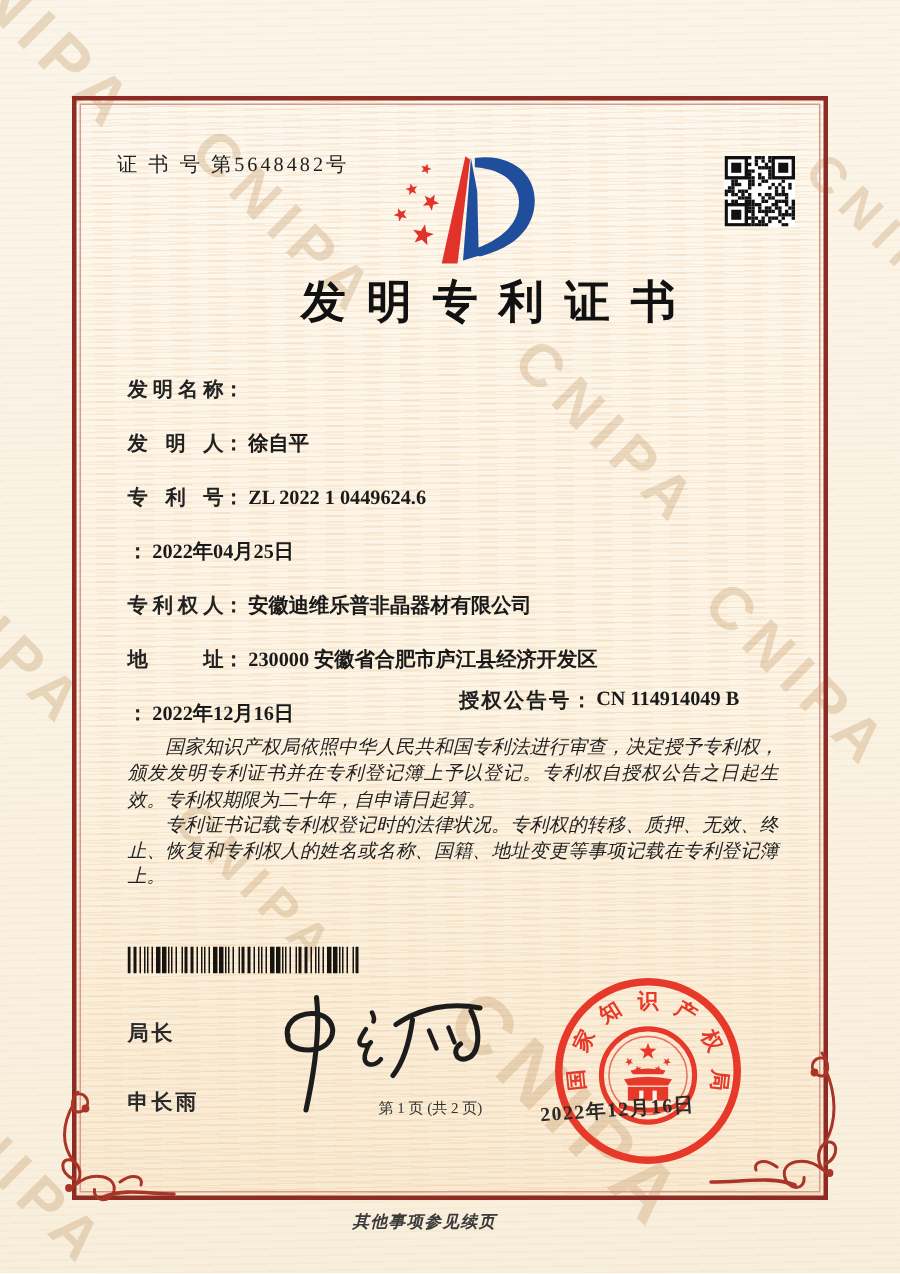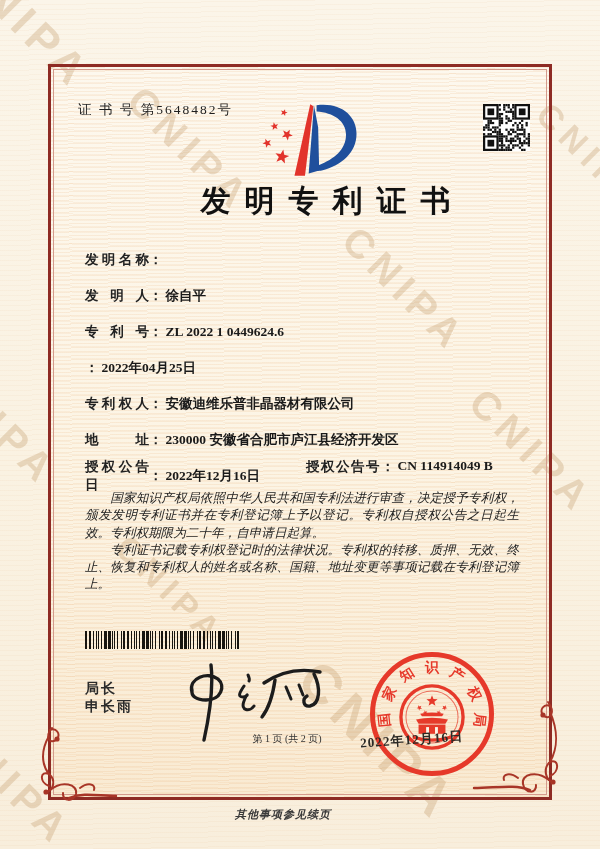--- a/index.html
+++ b/index.html
@@ -64,21 +64,21 @@
     font-size:12.6px;line-height:17.3px;font-style:italic;color:#222;
     text-align:justify;
   }
   .paras p{margin:0;text-indent:2em;}
   .barcode{position:absolute;left:85px;top:631px;width:158px;height:18px;}
   .director-title{
     position:absolute;left:85px;top:680px;font-size:14px;font-weight:bold;
     font-family:"Liberation Sans","DejaVu Sans",sans-serif;color:#2b2b2b;letter-spacing:2px;
   }
   .director-name{
-    position:absolute;left:85px;top:698px;font-size:14px;font-weight:bold;
+    position:absolute;left:85px;top:726px;font-size:14px;font-weight:bold;
     font-family:"Liberation Sans","DejaVu Sans",sans-serif;color:#2b2b2b;letter-spacing:2px;
   }
   .signature{position:absolute;left:178px;top:656px;width:150px;height:86px;}
   .seal{position:absolute;left:369px;top:651px;width:126px;height:126px;}
   .seal svg{position:absolute;left:0;top:0;}
   .seal-text span{
     position:absolute;font-size:14px;font-weight:bold;color:#e6392a;
     font-family:"Liberation Serif","DejaVu Serif",serif;width:16px;text-align:center;
   }
   .seal-date{
@@ -318,21 +318,20 @@
         <span class="flabel">专利权人</span>
           <span class="fcolon">：</span>
         <span class="fvalue">安徽迪维乐普非晶器材有限公司</span>
       </div>
       <div class="field-row">
         <span class="flabel">地址</span>
           <span class="fcolon">：</span>
         <span class="fvalue">230000 安徽省合肥市庐江县经济开发区</span>
       </div>
       <div class="field-row">
-        <span class="flabel">授权公告日</span>
           <span class="fcolon">：</span>
         <span class="fvalue">2022年12月16日</span>
         <span class="pair2">
           <span class="flabel2">授权公告号</span>
             <span class="fcolon">：</span>
           <span class="fvalue">CN 114914049 B</span>
         </span>
       </div>
     </div>
 

